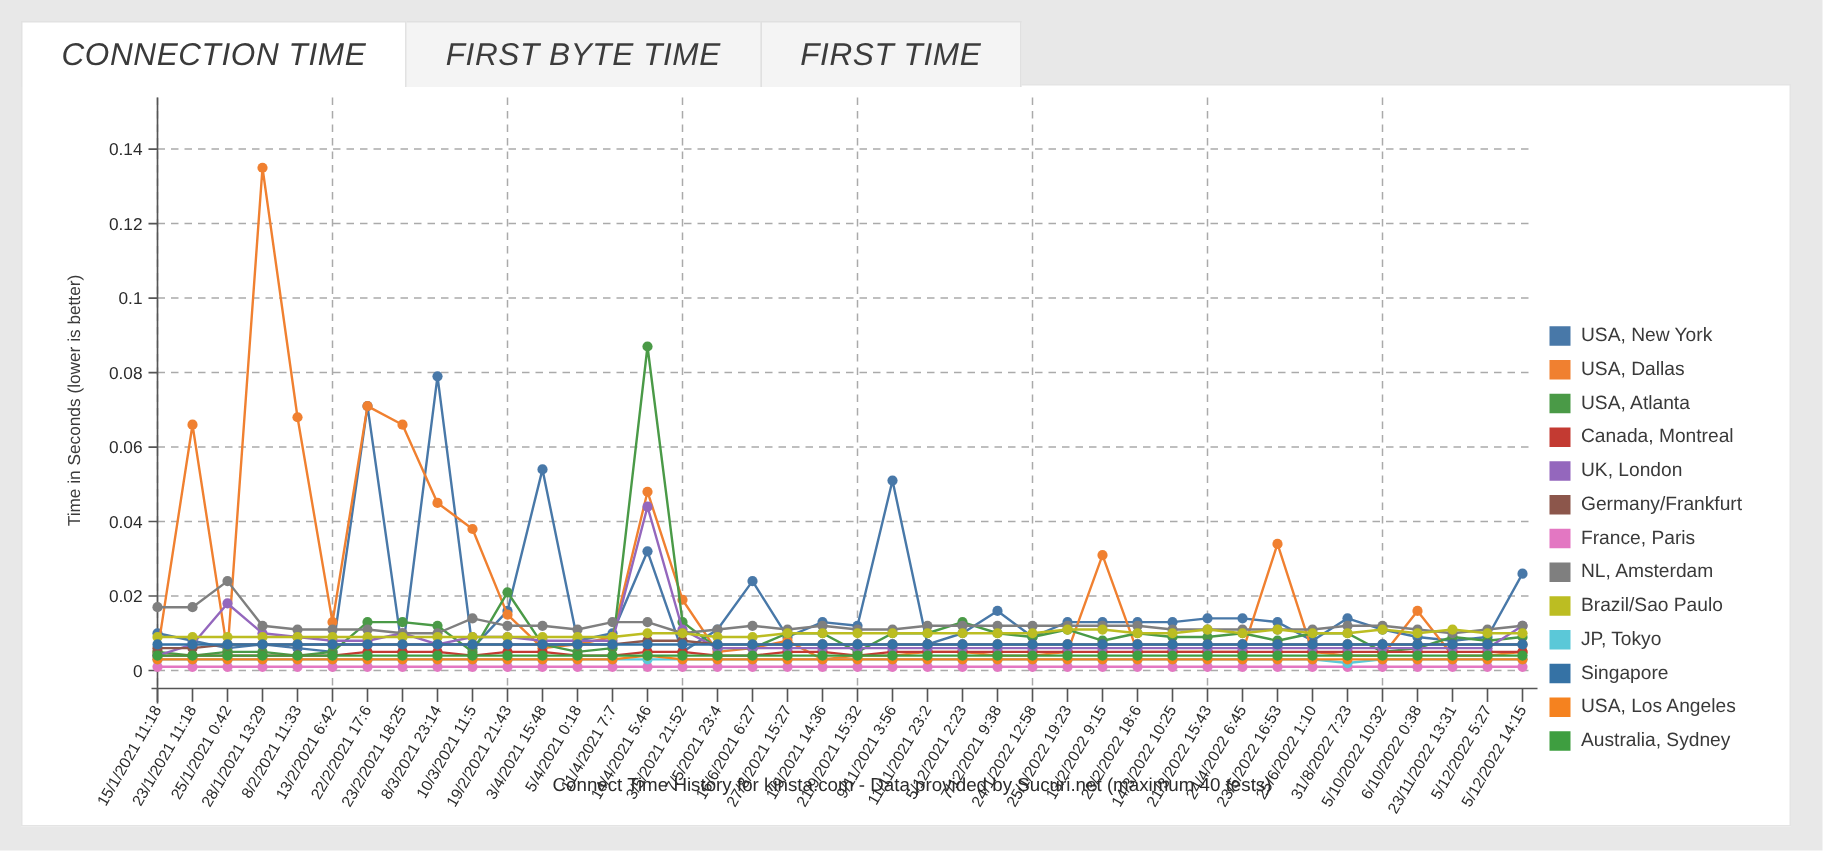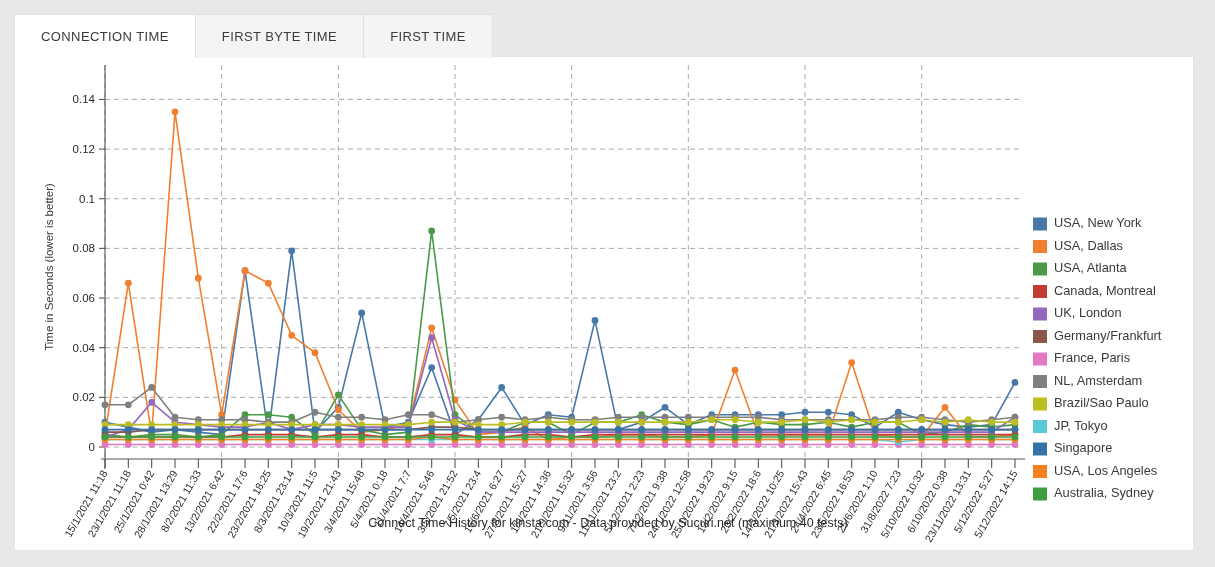--- a/index.html
+++ b/index.html
@@ -13,28 +13,29 @@
 
   
   .tabstrip{
     position:absolute;left:14px;top:12px;height:46px;
     display:flex;align-items:flex-end;
     z-index:5;
   }
   .tab{
     height:44px;line-height:44px;
     padding:0 26px;
-    font-size:13px;letter-spacing:.4px;
+    font-size:21px;letter-spacing:.4px;
     color:#3c3c3c;
     background:#f4f4f4;
     border:1px solid #e0e0e0;
     border-bottom:none;
     box-sizing:border-box;
     white-space:nowrap;
     cursor:pointer;
+    font-style:italic;
   }
   .tab.active{
     background:#ffffff;
     border-color:#e2e2e2;
     color:#3a3a3a;
     position:relative;z-index:3;
   }
   .tab + .tab{margin-left:-1px;}
 
   

